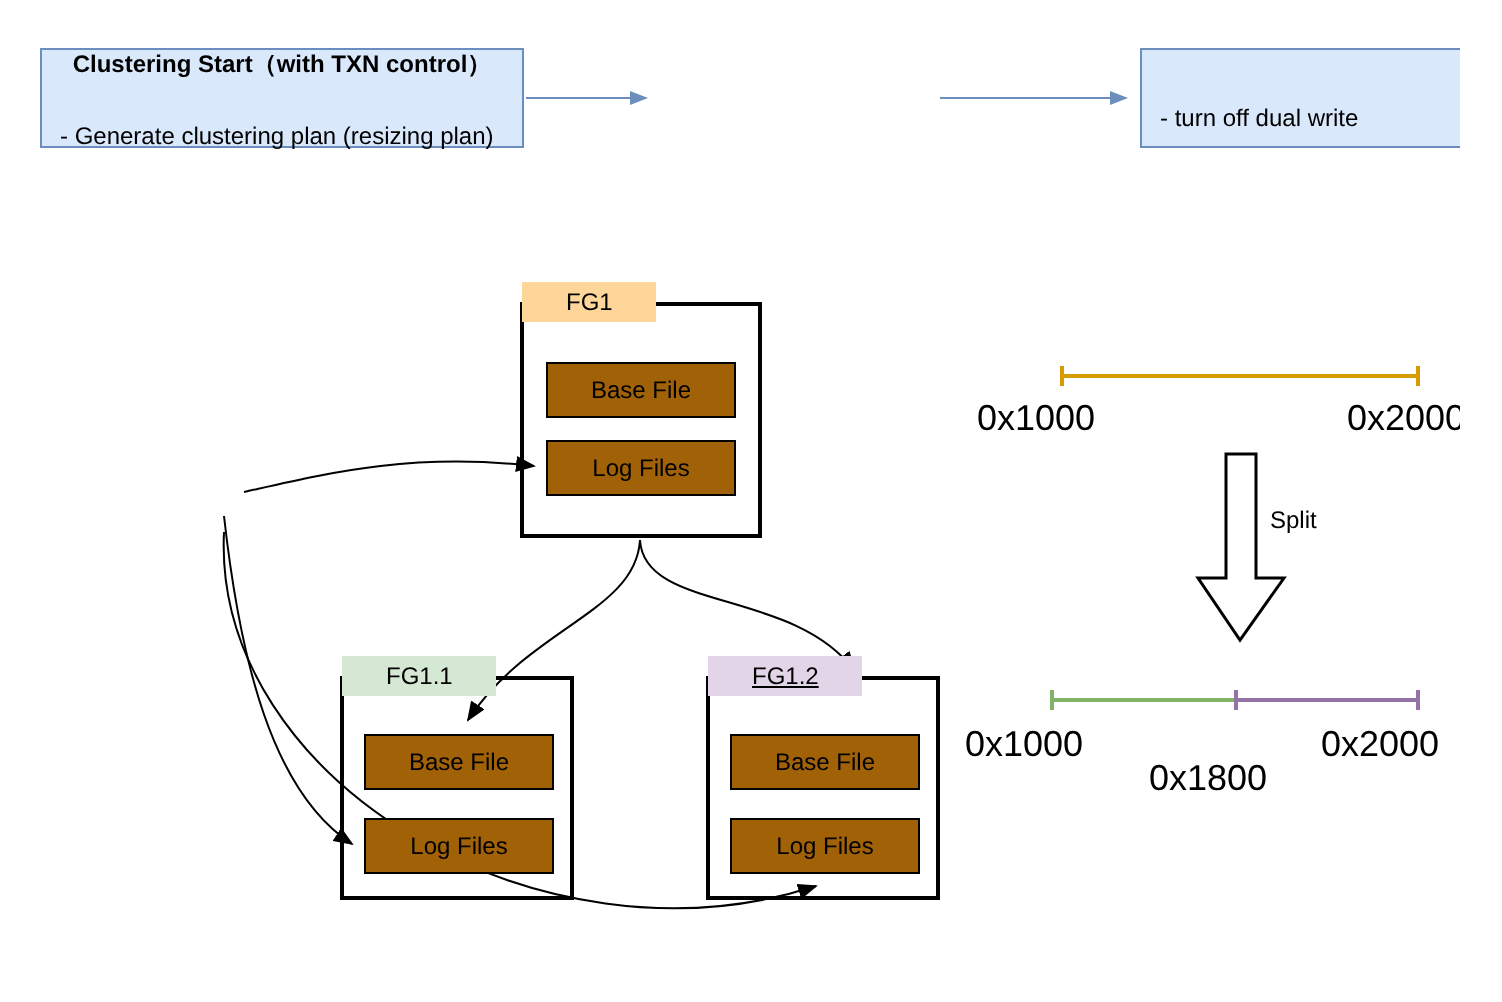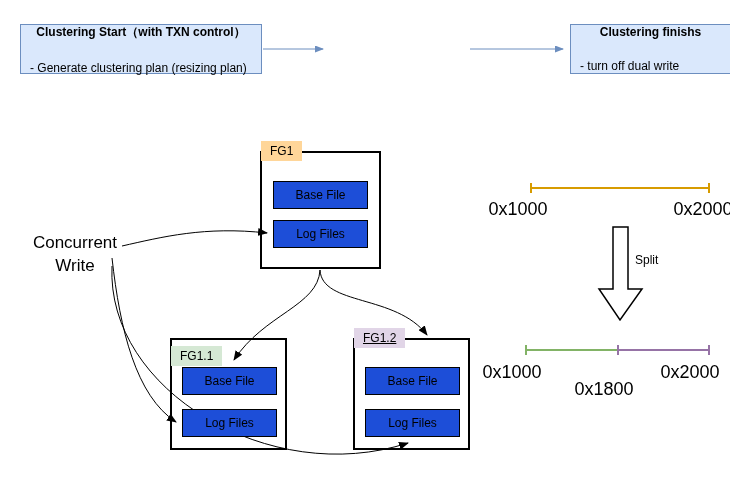--- a/index.html
+++ b/index.html
@@ -16,29 +16,29 @@
   #step1 { left:20px;  top:24px; width:242px; height:50px; }
   #step2 { left:330px; top:24px; width:140px; height:50px; }
   #step3 { left:570px; top:24px; width:161px; height:50px; }
 
   
   .container-box { position:absolute; border:2px solid #000; background:#fff; z-index:2; }
   #fg1-box  { left:260px; top:151px; width:121px; height:118px; }
   #fg11-box { left:170px; top:338px; width:117px; height:112px; }
   #fg12-box { left:353px; top:338px; width:117px; height:112px; }
 
-  .fg-label { position:absolute; z-index:4; font-size:12px; padding:3px 9px; }
+  .fg-label { position:absolute; z-index:4; font-size:12px; padding:3px 22px; }
   .fg1-chip  { background:#ffd699; }
   .fg11-chip { background:#d5e8d4; }
   .fg12-chip { background:#e1d5e7; }
   #fg1-label  { left:261px; top:141px; }
-  #fg11-label { left:171px; top:346px; }
+  #fg11-label { left:171px; top:328px; }
   #fg12-label { left:354px; top:328px;text-decoration:underline; }
 
-  .file-box { position:absolute; border:1.5px solid #000; background:#1d4ed8; z-index:4;
+  .file-box { position:absolute; border:1.5px solid #000; background:#a16207; z-index:4;
               display:flex; align-items:center; justify-content:center;
               width:95px; height:28px; font-size:12px; }
   #fg1-base  { left:273px; top:181px; }
   #fg1-log   { left:273px; top:220px; }
   #fg11-base { left:182px; top:367px; }
   #fg11-log  { left:182px; top:409px; }
   #fg12-base { left:365px; top:367px; }
   #fg12-log  { left:365px; top:409px; }
 
   .concurrent { position:absolute; left:20px; top:232px; width:110px;
@@ -59,26 +59,23 @@
 </head>
 <body>
 
 <div id="canvas">
 
   <div class="flow-box" id="step1">
     <div class="flow-title">Clustering Start（with TXN control）</div>
     <div class="flow-sub">- Generate clustering plan (resizing plan)</div>
   </div>
   <div class="flow-box" id="step3">
-    <div class="flow-title">Clustering finishs</div>
     <div class="flow-sub">- turn off dual write</div>
   </div>
 
-  <div class="concurrent">Concurrent
-Write</div>
 
   <div class="container-box" id="fg1-box"></div>
   <div class="fg-label fg1-chip" id="fg1-label">FG1</div>
   <div class="file-box" id="fg1-base">Base File</div>
   <div class="file-box" id="fg1-log">Log Files</div>
 
   <div class="container-box" id="fg11-box"></div>
   <div class="fg-label fg11-chip" id="fg11-label">FG1.1</div>
   <div class="file-box" id="fg11-base">Base File</div>
   <div class="file-box" id="fg11-log">Log Files</div>

